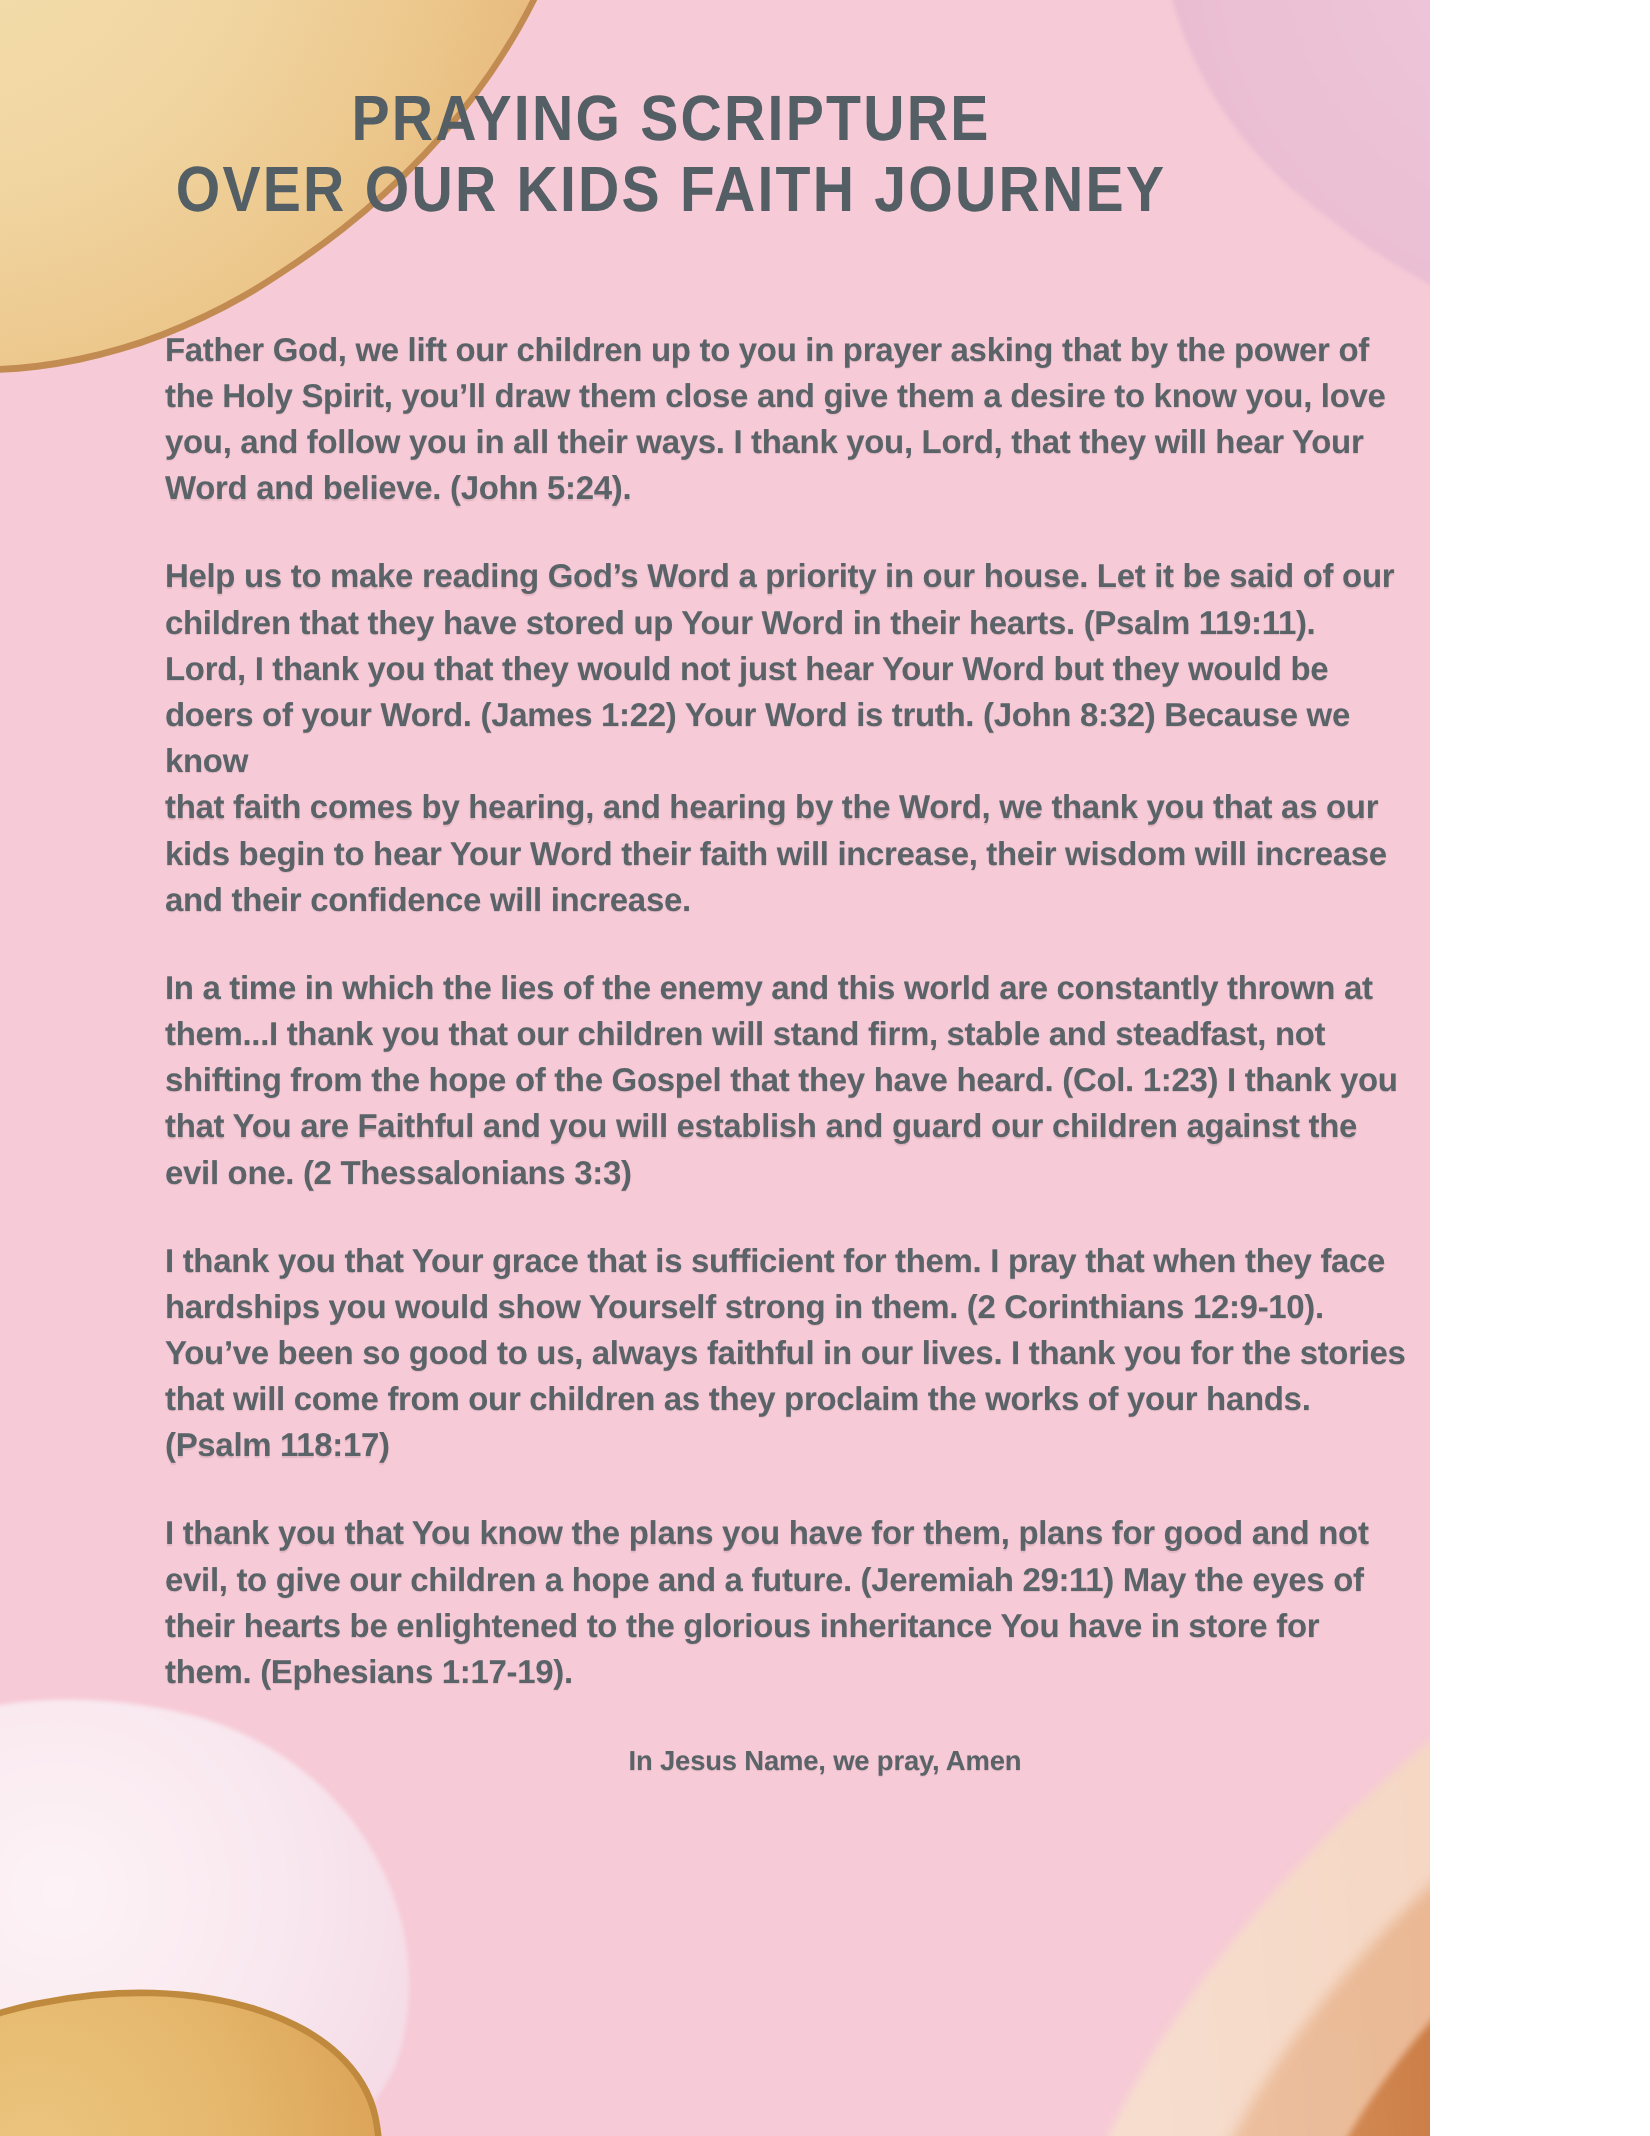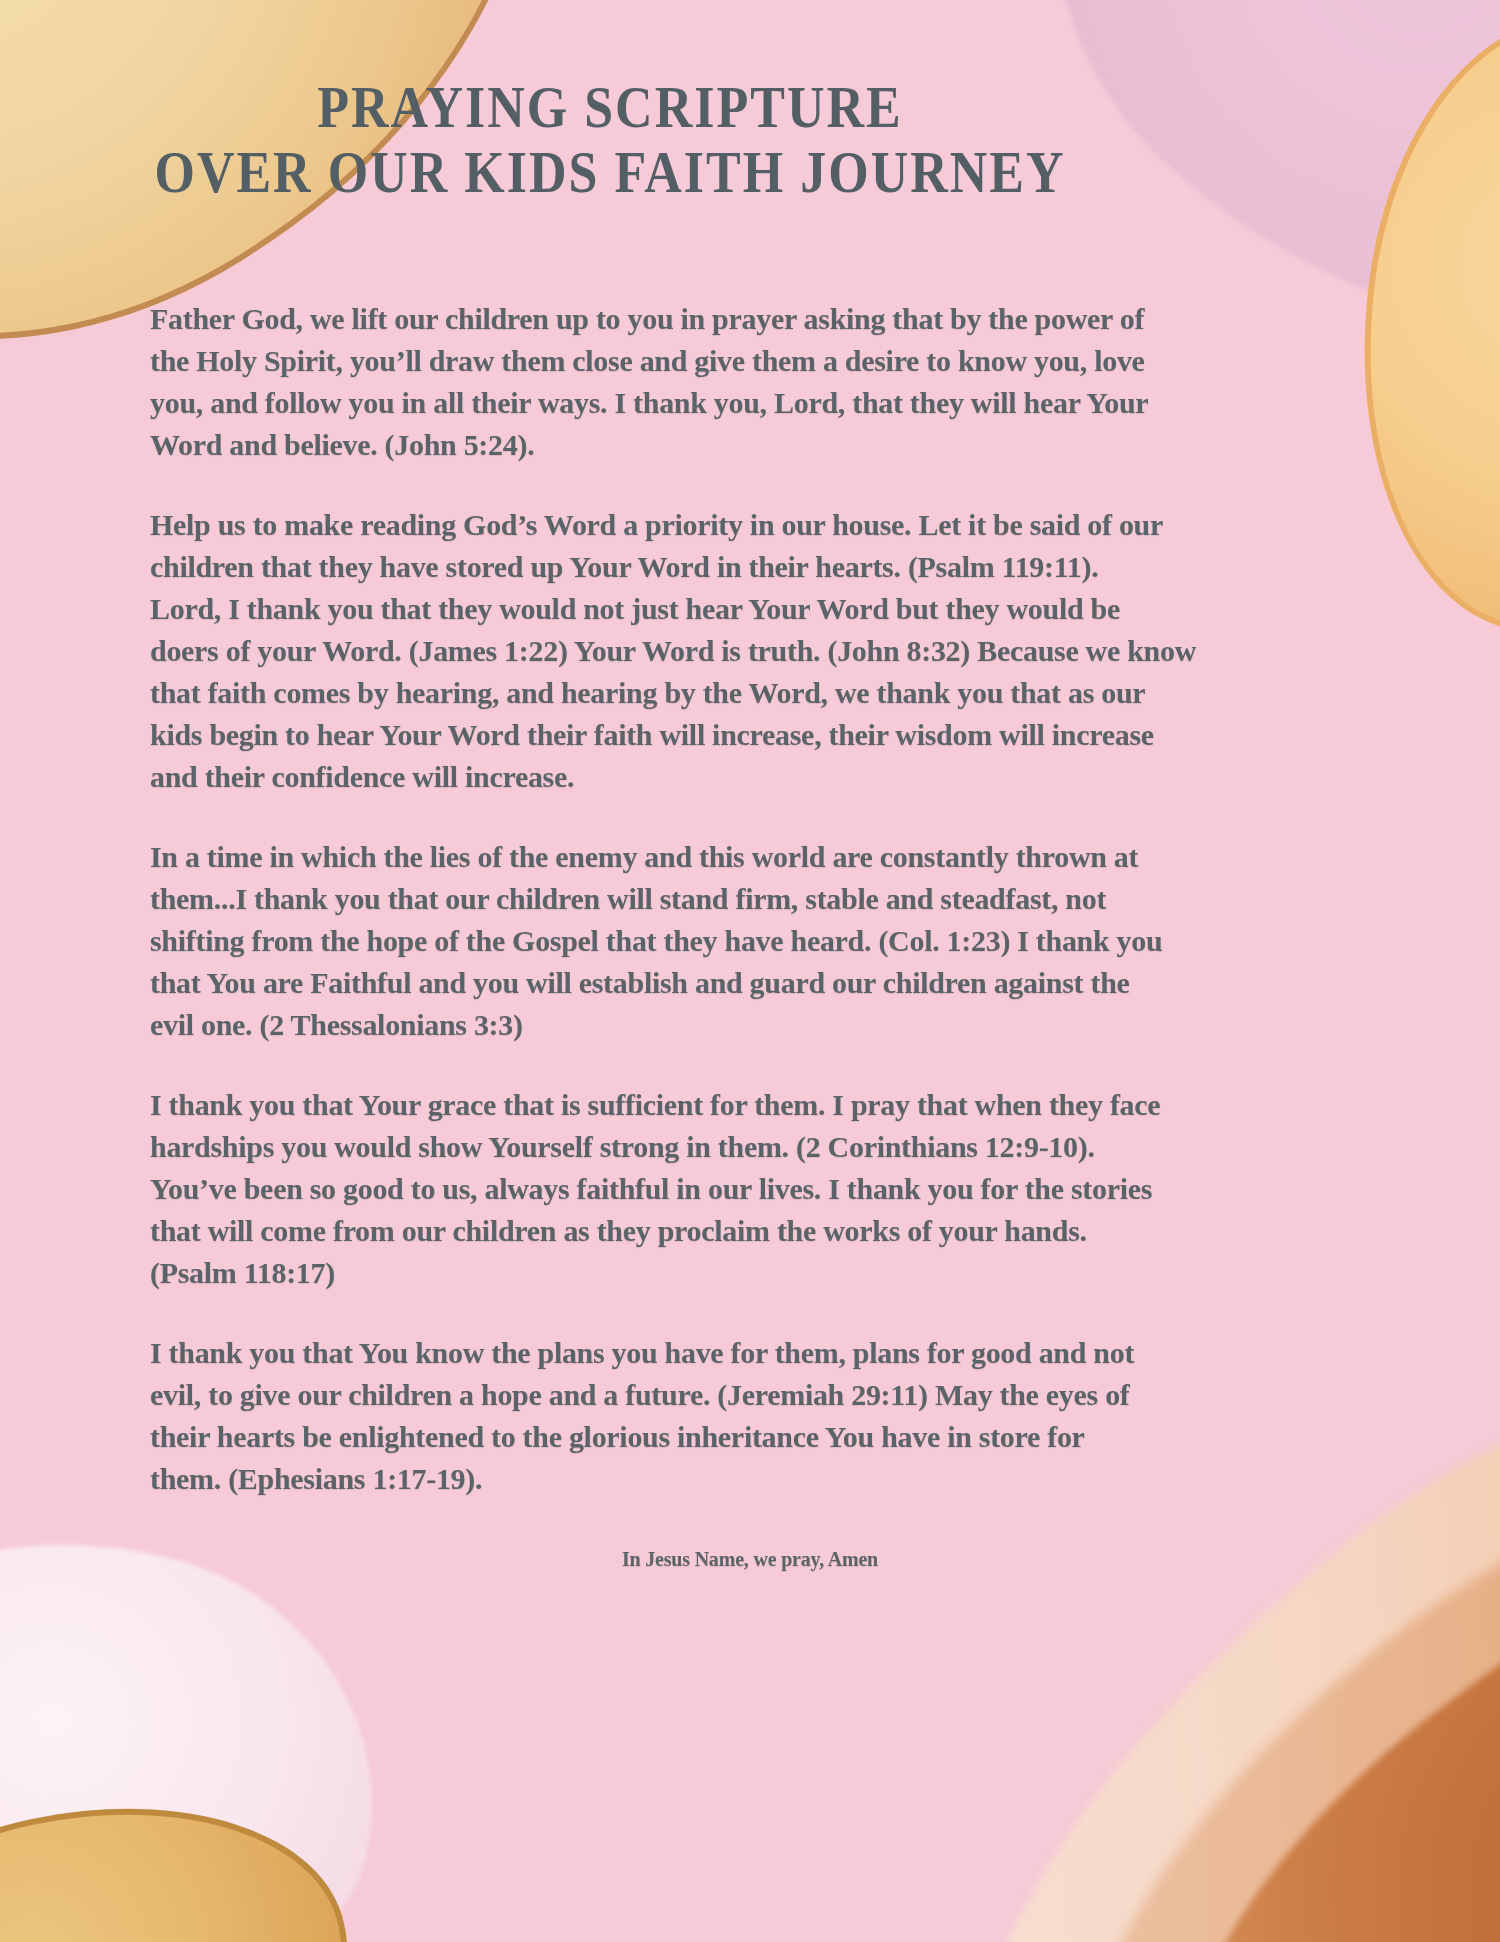--- a/index.html
+++ b/index.html
@@ -1,22 +1,22 @@
 <!DOCTYPE html>
 <html><head>
 <meta charset="utf-8">
 <style>
   html, body { margin: 0; padding: 0; }
   .page {
     position: relative;
-    width: 1500px;
+    width: 1300px;
     height: 1942px;
     background: #f6cad6;
     overflow: hidden;
-    font-family: Liberation Serif, serif;
+    font-family: Liberation Sans, sans-serif;
   }
 
   
   .blob { position: absolute; z-index: 0; }
   .blob-fill { position: absolute; inset: 6px; border-radius: inherit; }
 
   .blob-tl {
     left: -370px; top: -430px; width: 950px; height: 710px;
     transform: rotate(-34deg);
     border-radius: 48% 52% 55% 45% / 52% 48% 54% 46%;
@@ -128,21 +128,21 @@
     font-weight: bold;
     font-size: 30px;
     line-height: 42px;
     letter-spacing: -0.3px;
     white-space: pre-line;
     text-shadow: 0 1px 1px rgba(150, 105, 120, 0.22);
   }
   .closing {
     margin: 0 0 0 70px;
     font-weight: bold;
-    font-size: 20px;
+    font-size: 25px;
     line-height: 42px;
     text-align: center;
     letter-spacing: -0.2px;
     text-shadow: 0 1px 1px rgba(150, 105, 120, 0.22);
   }
 </style>
 </head>
 <body>
 
 <div class="page">

